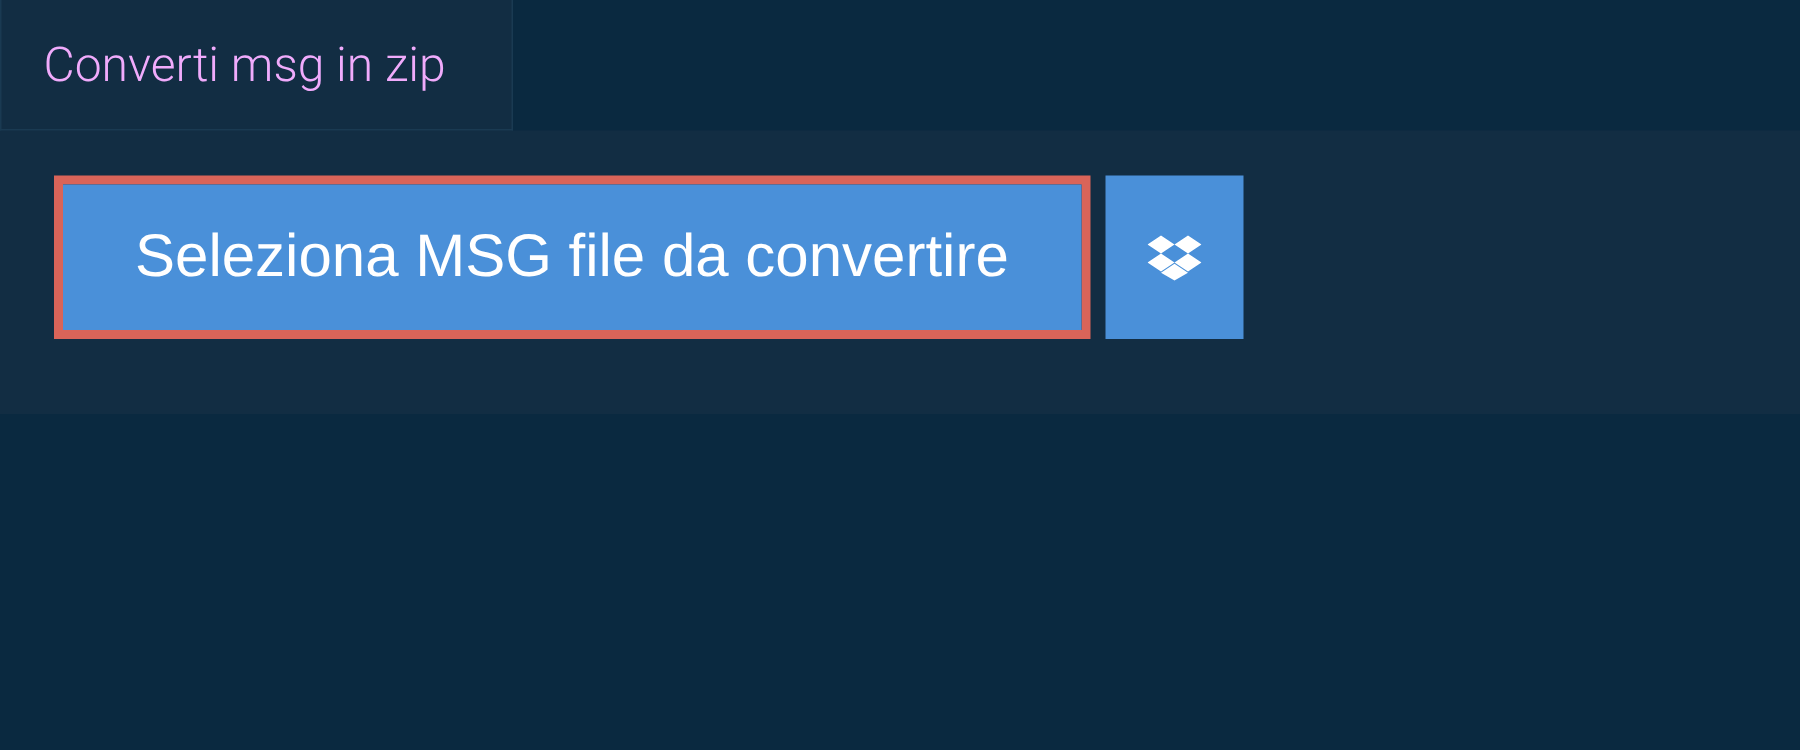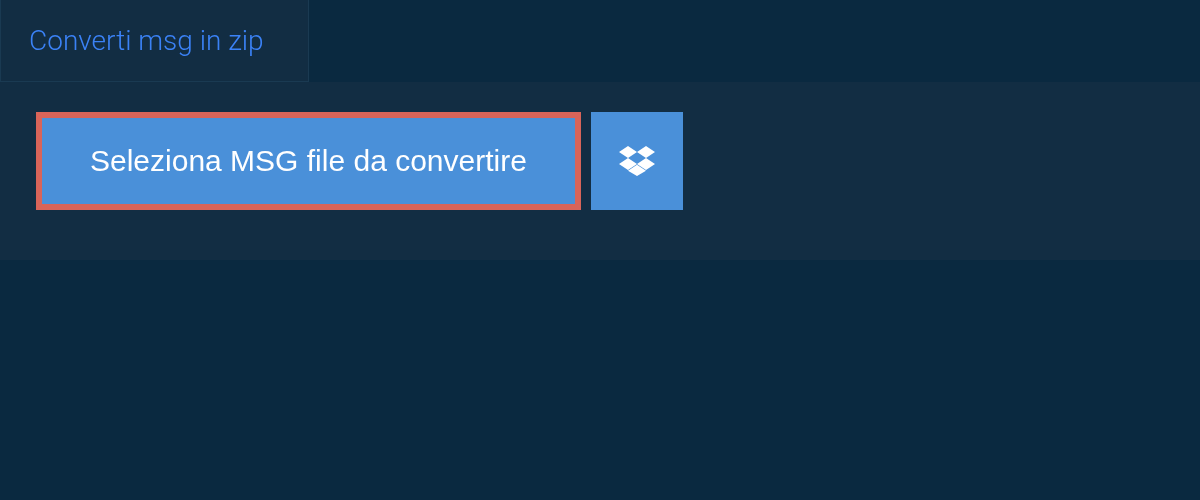--- a/index.html
+++ b/index.html
@@ -15,39 +15,39 @@
       overflow: hidden;
     }
     .tab-header {
       display: inline-block;
       background-color: #122d43;
       padding: 24px 44px 24px 28px;
       border: 1px solid #1a3a52;
       border-top: none;
     }
     .tab-label {
-      color: #3b82f6;
-      font-size: 28px;
+      color: #f0abfc;
+      font-size: 32px;
       font-weight: 300;
     }
     .content-area {
       background-color: #122d43;
       padding: 30px 36px 50px 36px;
       display: flex;
       align-items: stretch;
       gap: 10px;
     }
     .select-button-wrapper {
       border: 6px solid #d96459;
       display: inline-flex;
     }
     .select-button {
       background-color: #4a90d9;
       color: #ffffff;
-      font-size: 30px;
+      font-size: 40px;
       font-weight: 300;
       padding: 26px 48px;
       border: none;
       cursor: pointer;
       display: flex;
       align-items: center;
       justify-content: center;
       white-space: nowrap;
     }
     .dropbox-button {

